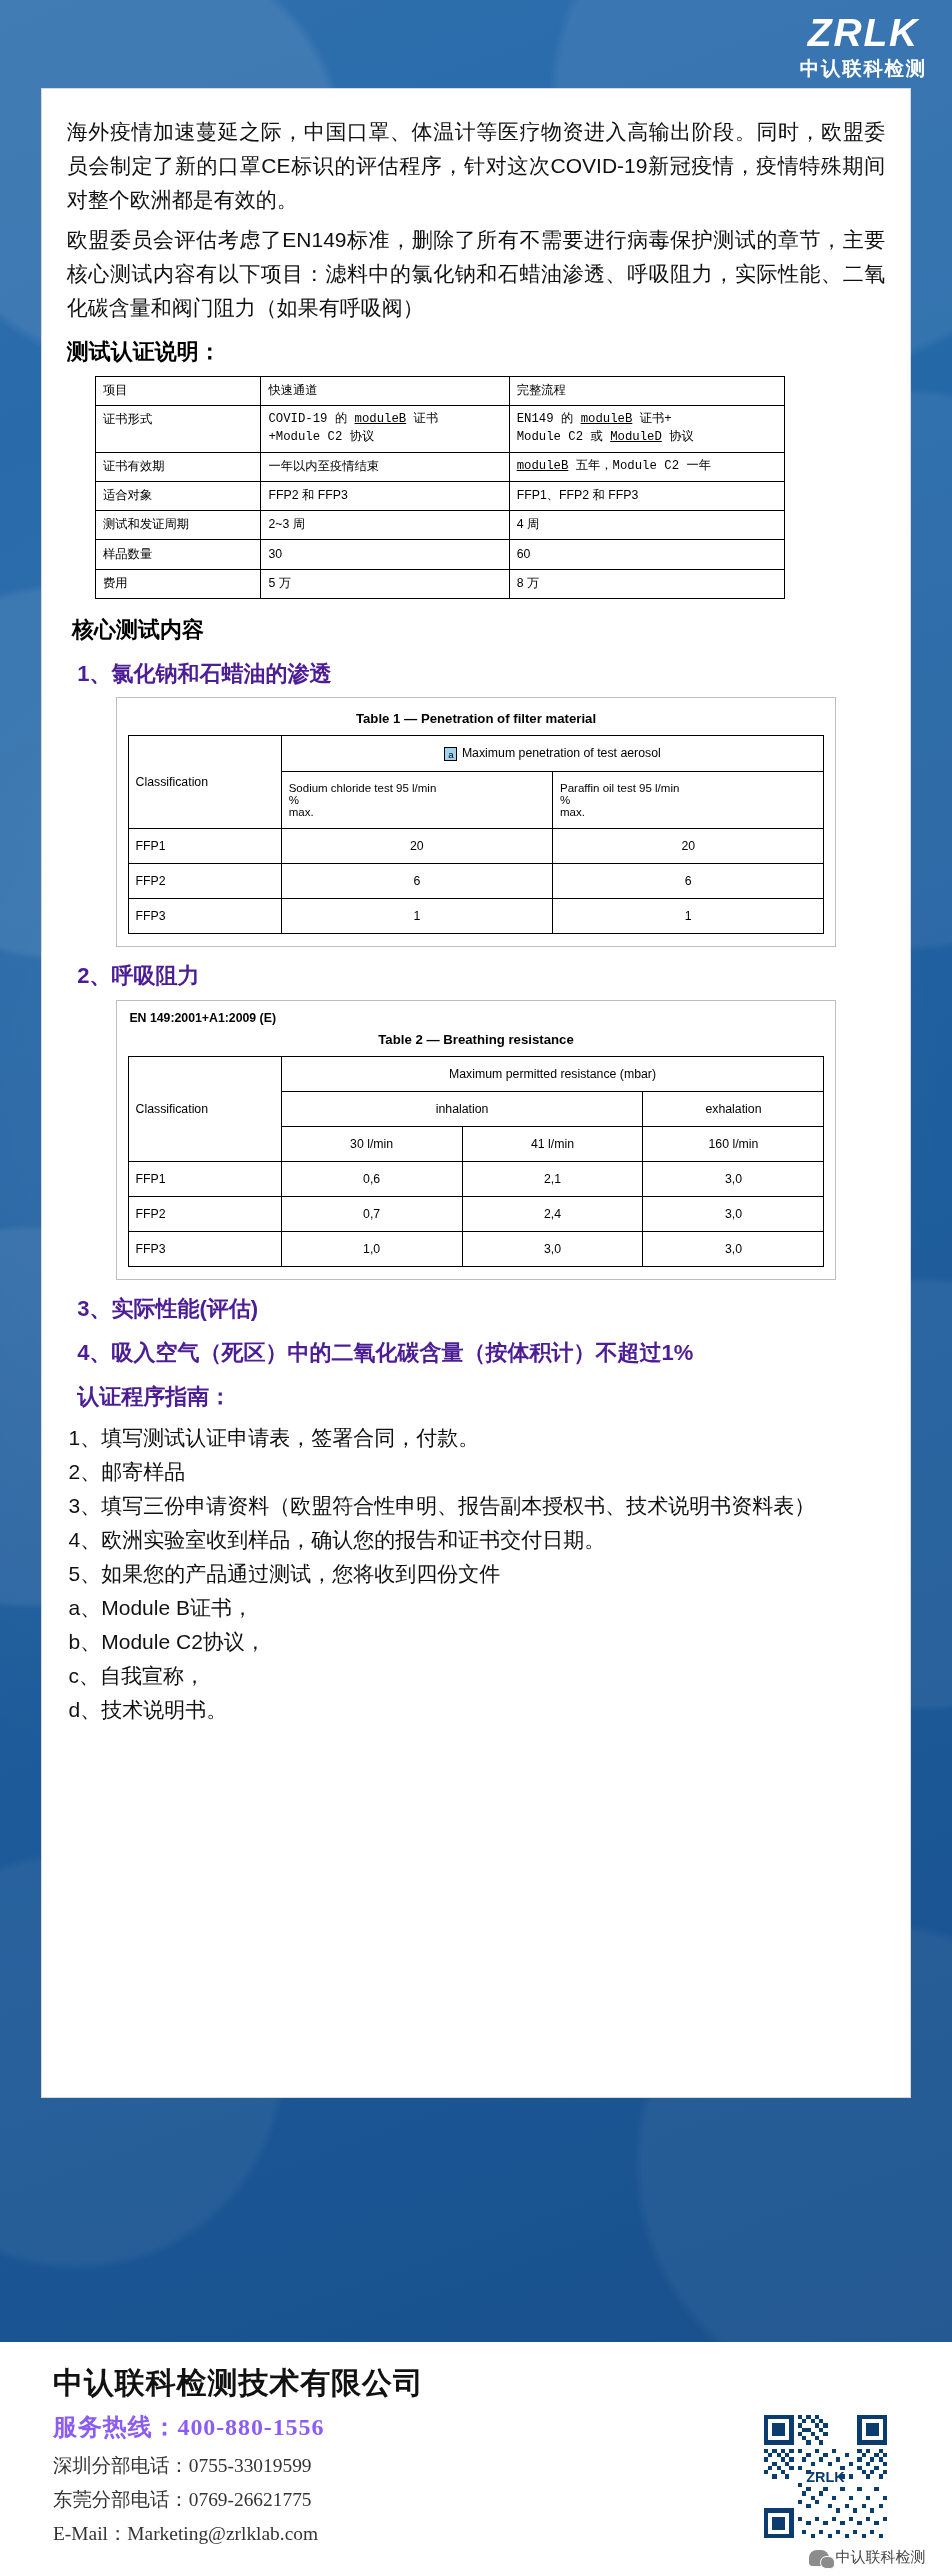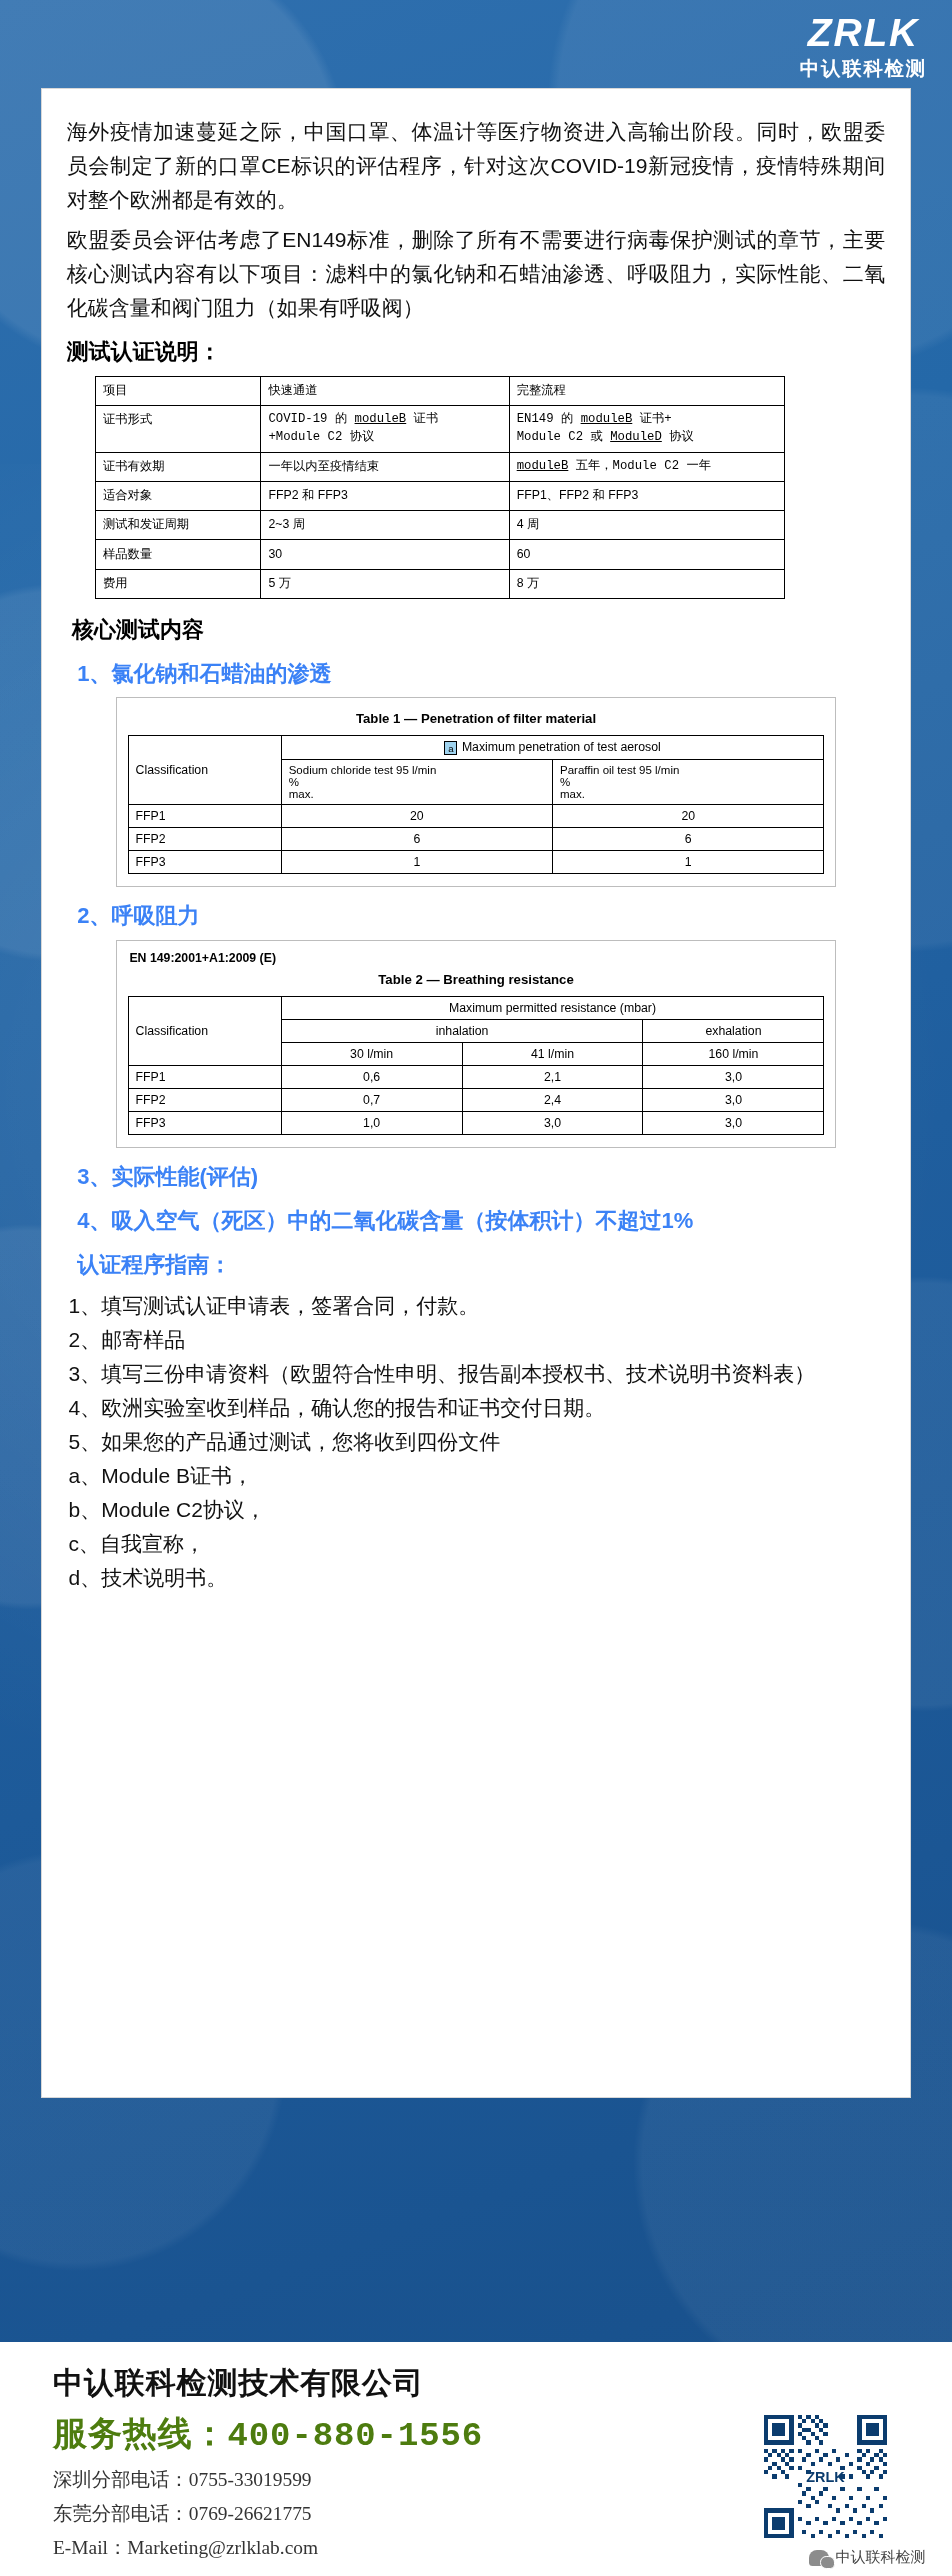--- a/index.html
+++ b/index.html
@@ -61,21 +61,21 @@
     margin:7px 1.8px 0 1.8px;
   }
   .intro p { margin:0 0 5.3px 0; }
   .h-bold {
     font-size:22px; font-weight:bold; color:#000; margin:12.3px 0 8.8px 1.8px;
   }
   .h-sec {
     font-size:22px; font-weight:bold; color:#000; margin:16px 0 8.8px 7px;
   }
   .h-sub {
-    font-size:22px; font-weight:bold; color:#3b82f6; margin:14px 0 8.8px 12.3px;
+    font-size:22px; font-weight:bold; color:#4c1d95; margin:14px 0 8.8px 12.3px;
   }
   .para-line {
     font-size:21px; line-height:34px; color:#111; margin:0 1.8px;
   }
   .list-block { margin:5.3px 1.8px 0 1.8px; }
   
   table.cn {
     border-collapse:collapse; width:84%; margin:5.3px 0 0 30px;
     font-size:12.3px; color:#000;
   }
@@ -98,42 +98,42 @@
     text-align:center; font-size:13.2px; font-weight:bold; color:#000;
     margin:3.5px 0 8.8px 0;
   }
   .en-head {
     font-size:12.3px; font-weight:bold; color:#000; margin:1.8px 0 7px 1.8px;
   }
   table.en {
     border-collapse:collapse; width:100%; font-size:12.3px; color:#000;
   }
   table.en td, table.en th {
-    border:0.9px solid #000; padding:4px 7px; font-weight:normal;
+    border:0.9px solid #000; padding:10px 7px; font-weight:normal;
     text-align:center; vertical-align:middle;
   }
   table.en td.left { text-align:left; }
   .aerosol-badge {
     display:inline-block; width:13.2px; height:13.2px; line-height:13.2px;
     border:0.9px solid #000; background:#9fd3ef; font-size:9.7px;
     text-align:center; margin-right:4.4px; vertical-align:-1.8px;
   }
   .t1-sub { font-size:11.5px; }
   
   .footer {
     position:absolute; left:0; right:0; bottom:0; height:234px;
     background:#ffffff;
   }
   .footer-inner { padding:17.6px 53px 0 53px; position:relative; height:100%; }
   .f-company {
     font-size:30px; font-weight:bold; color:#111; letter-spacing:0.9px; margin:3.5px 0 7px 0;
   }
   .f-hot {
-    font-size:34px; font-weight:bold; color:#4d7c0f; letter-spacing:0.9px; margin:0 0 8.8px 0;
-    font-family:Liberation Mono, monospace;
+    font-size:24px; font-weight:bold; color:#8b5cf6; letter-spacing:0.9px; margin:0 0 8.8px 0;
+    font-family:Liberation Serif, serif;
   }
   .f-line {
     font-size:19.4px; color:#333; margin:0 0 7px 0;
     font-family:"Liberation Serif", serif;
   }
   .qr {
     position:absolute; right:62px; top:69px;
     width:130px; height:130px;
     background:#ffffff; padding:3.5px;
   }

